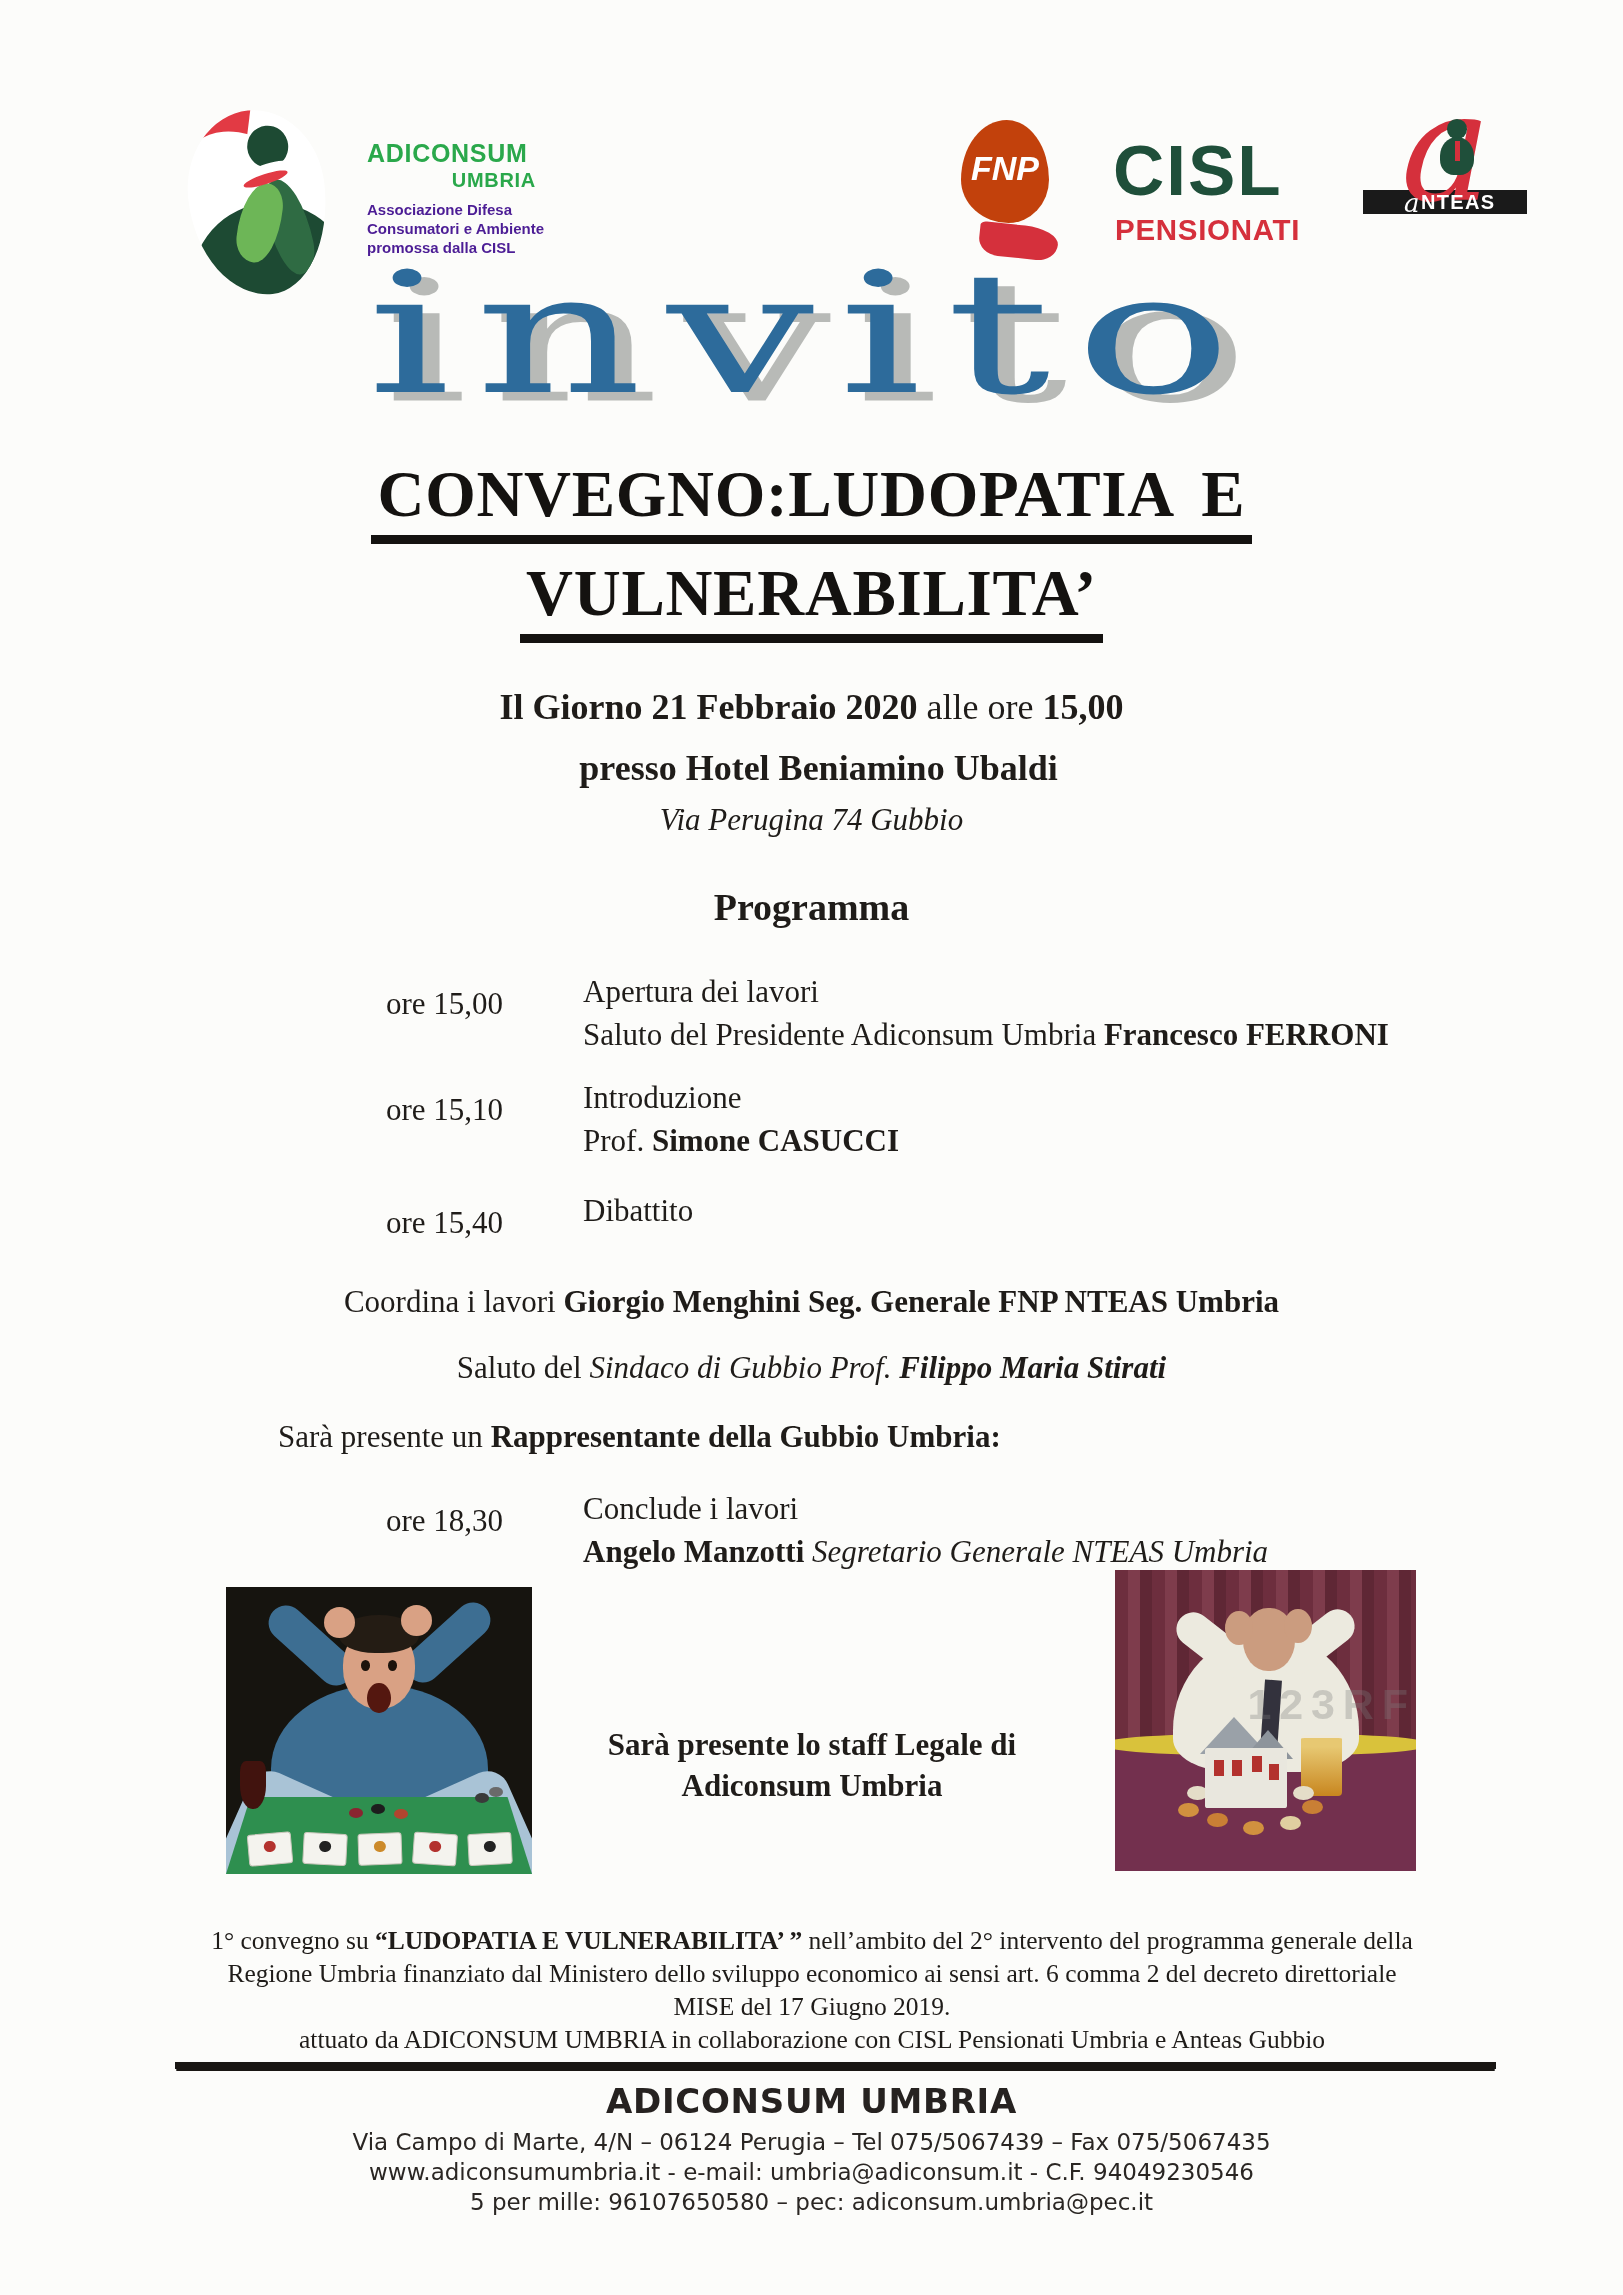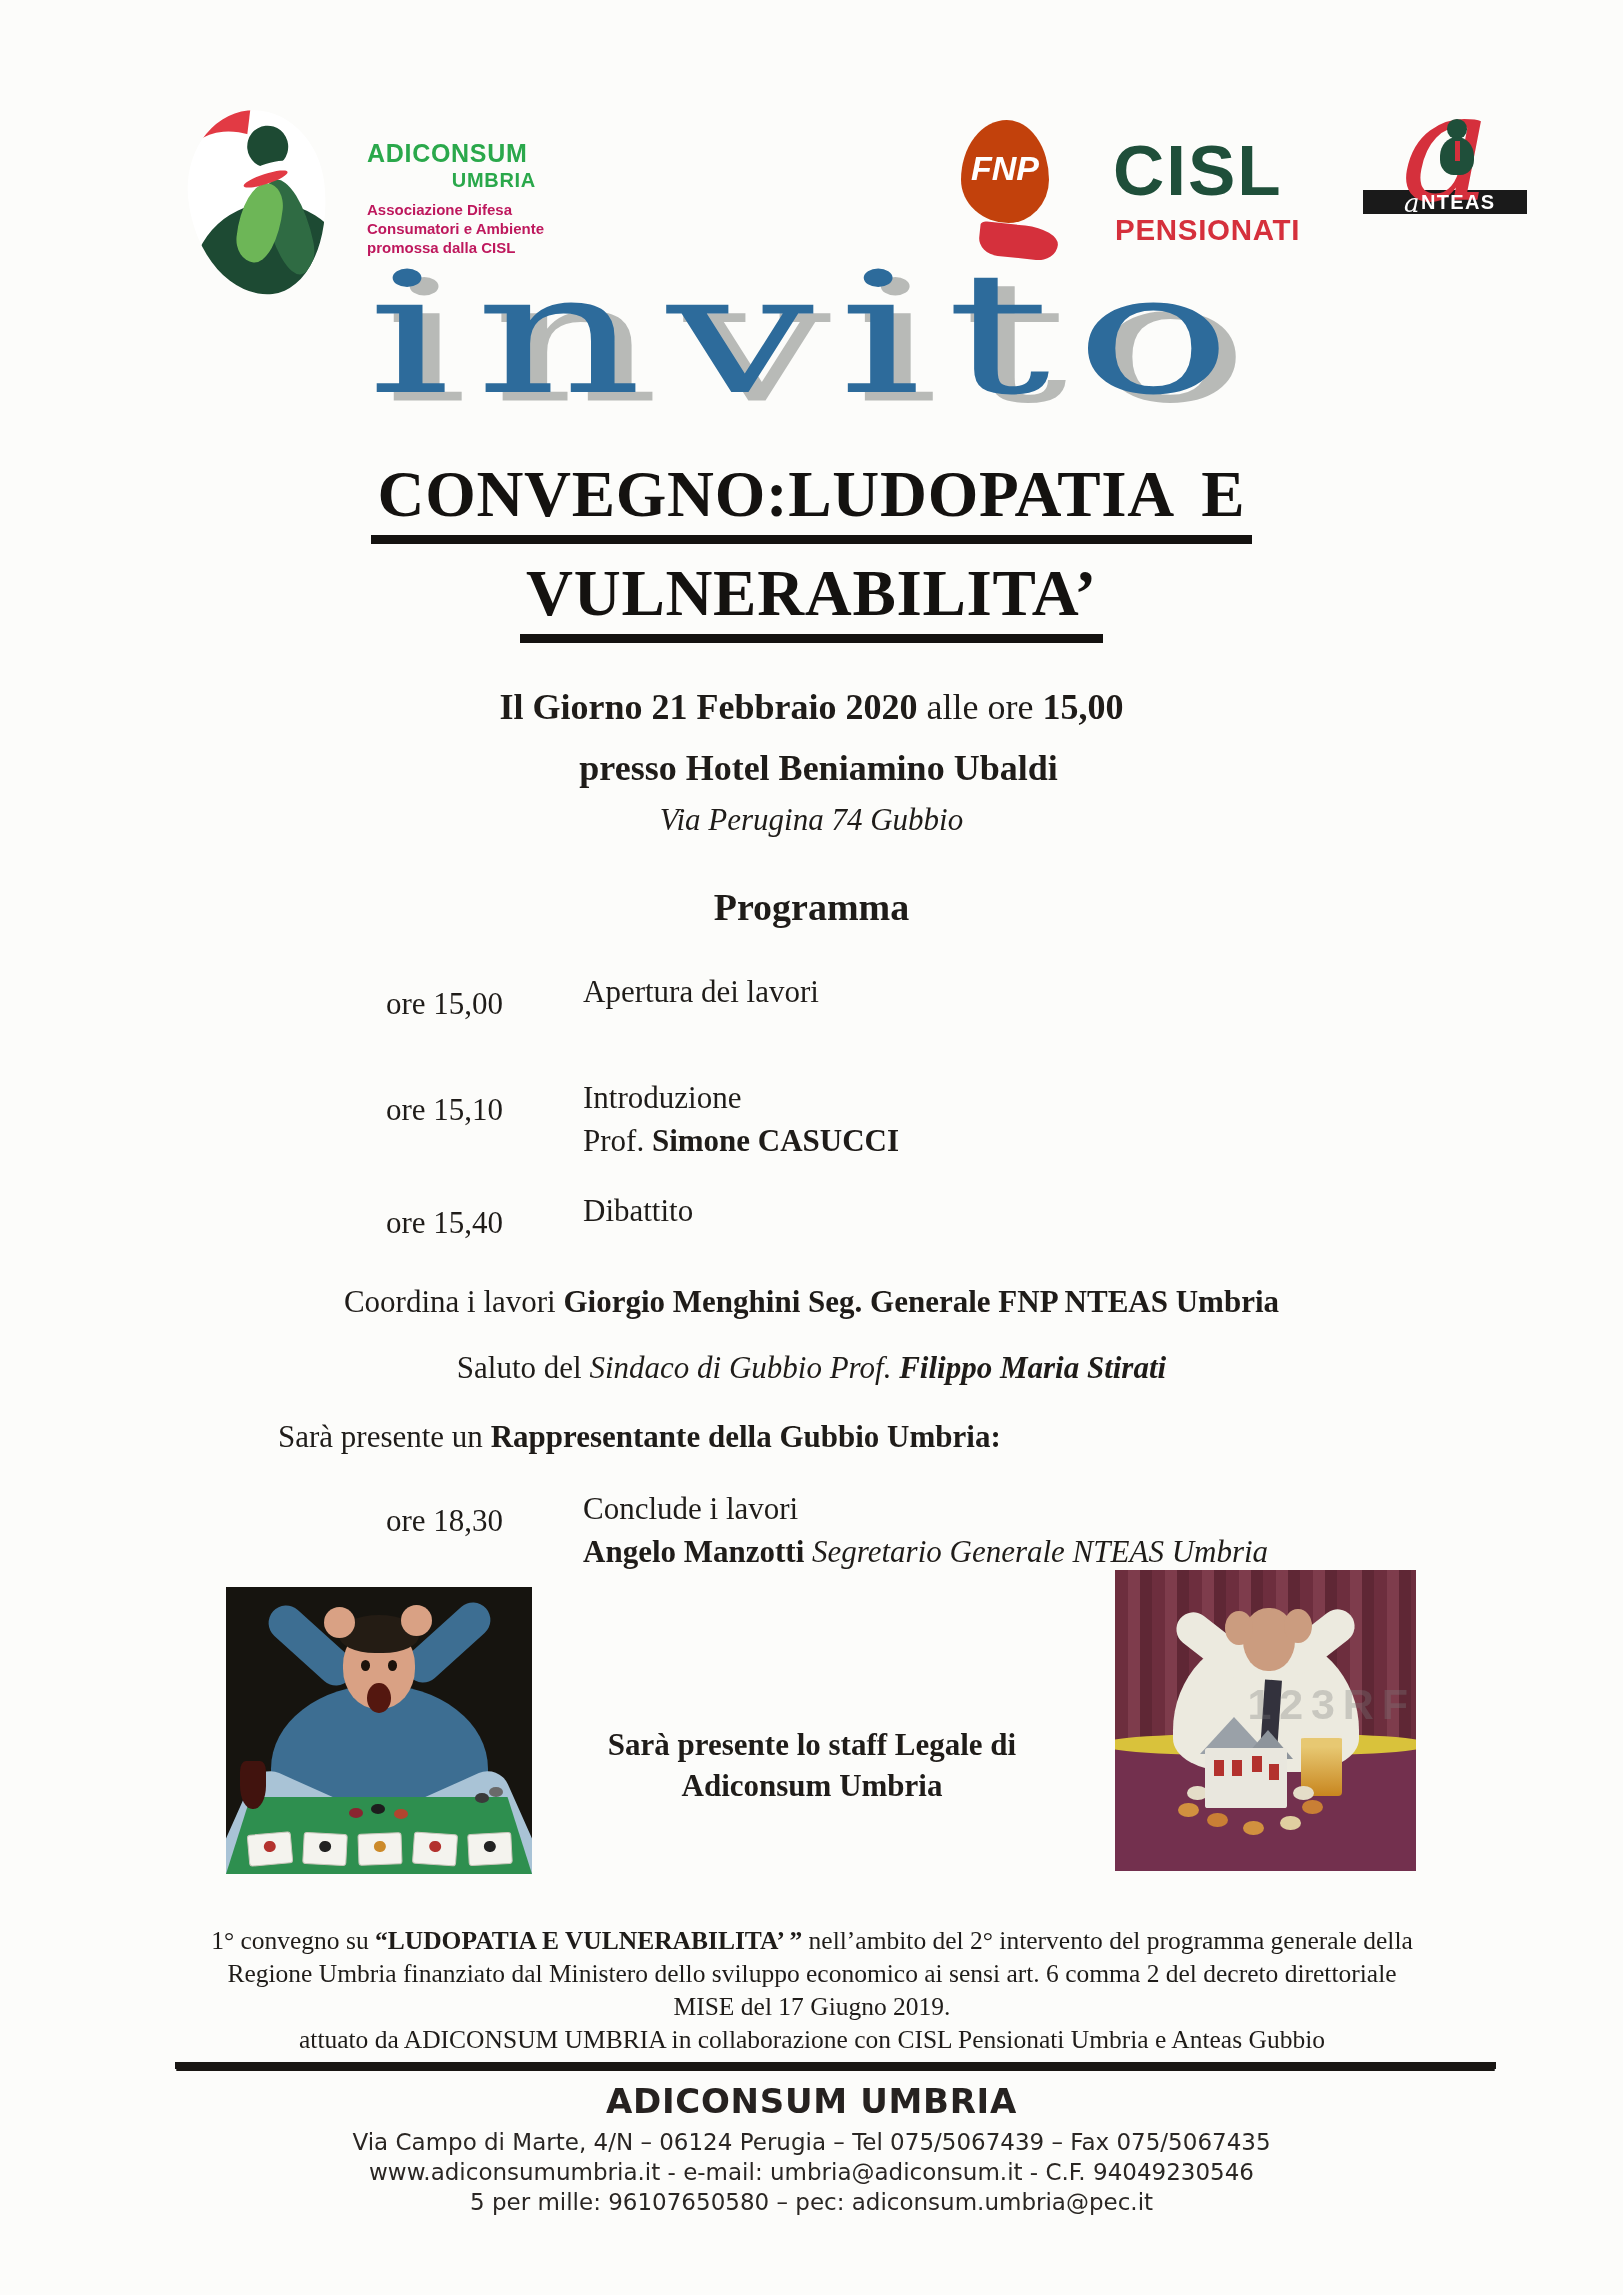--- a/index.html
+++ b/index.html
@@ -20,21 +20,21 @@
   .adi-cap-red{position:absolute;left:56px;top:65px;width:46px;height:9.8px;background:#e23a44;border-radius:50%;transform:rotate(-12deg);}
   .adi-leaf-light{position:absolute;left:47px;top:73px;width:43px;height:80px;background:#6db657;
            border-radius:60% 40% 55% 45% / 70% 30% 70% 30%;transform:rotate(12deg);}
   .adi-leaf-dark{position:absolute;left:77px;top:71px;width:41px;height:98px;background:#2f6b43;
            border-radius:40% 60% 45% 55% / 30% 70% 30% 70%;transform:rotate(-6deg);}
   .adi-title{left:367px;top:139px;font-family:"Liberation Sans",sans-serif;font-weight:bold;
            font-size:25px;color:#2aa84b;letter-spacing:0.7px;}
   .adi-subtitle{left:367px;top:169px;width:169px;text-align:right;font-family:"Liberation Sans",sans-serif;
            font-weight:bold;font-size:20px;color:#2aa84b;letter-spacing:0.7px;}
   .adi-lines{left:367px;top:200px;font-family:"Liberation Sans",sans-serif;font-weight:bold;
-           font-size:15px;line-height:19px;color:#be185d;}
+           font-size:15px;line-height:19px;color:#4c1d95;}
 
   .fnp-blob{left:961px;top:120px;width:88px;height:103px;background:#c2410c;
            border-radius:52% 48% 46% 54% / 58% 58% 42% 42%;}
   .fnp-label{position:absolute;left:0;top:29px;width:100%;text-align:center;color:#fff;
            font-family:"Liberation Sans",sans-serif;font-weight:bold;font-style:italic;font-size:34px;}
   .fnp-crescent{left:979px;top:225px;width:79px;height:33px;background:#d5303c;
            border-radius:15% 85% 50% 50% / 20% 95% 100% 100%;transform:rotate(6deg);}
   .cisl-text{left:1113px;top:130px;font-family:"Liberation Sans",sans-serif;font-weight:bold;
            font-size:71px;color:#1f4f3a;letter-spacing:2px;}
   .pensionati-text{left:1115px;top:213px;font-family:"Liberation Sans",sans-serif;font-weight:bold;
@@ -199,20 +199,23 @@
   <div class="abs event-line1">
     <span class="b">Il Giorno 21 Febbraio 2020</span><span> alle ore </span><span class="b">15,00</span>
   </div>
   <div class="abs event-line2">presso Hotel Beniamino Ubaldi</div>
   <div class="abs event-line3">Via Perugina 74 Gubbio</div>
 
   <div class="abs prog-title">Programma</div>
 
   <div class="abs prog-time" style="top:974px;">ore 15,00</div>
   <div class="abs prog-text" style="top:974px;">Apertura dei lavori</div>
+  <div class="abs prog-text" style="top:1017px;">
+    <span>Saluto del Presidente Adiconsum Umbria </span><span class="b">Francesco FERRONI</span>
+  </div>
 
   <div class="abs prog-time" style="top:1080px;">ore 15,10</div>
   <div class="abs prog-text" style="top:1080px;">Introduzione</div>
   <div class="abs prog-text" style="top:1123px;">
     <span>Prof.  </span><span class="b">Simone CASUCCI</span>
   </div>
 
   <div class="abs prog-time" style="top:1193px;">ore 15,40</div>
   <div class="abs prog-text" style="top:1193px;">Dibattito</div>
 

